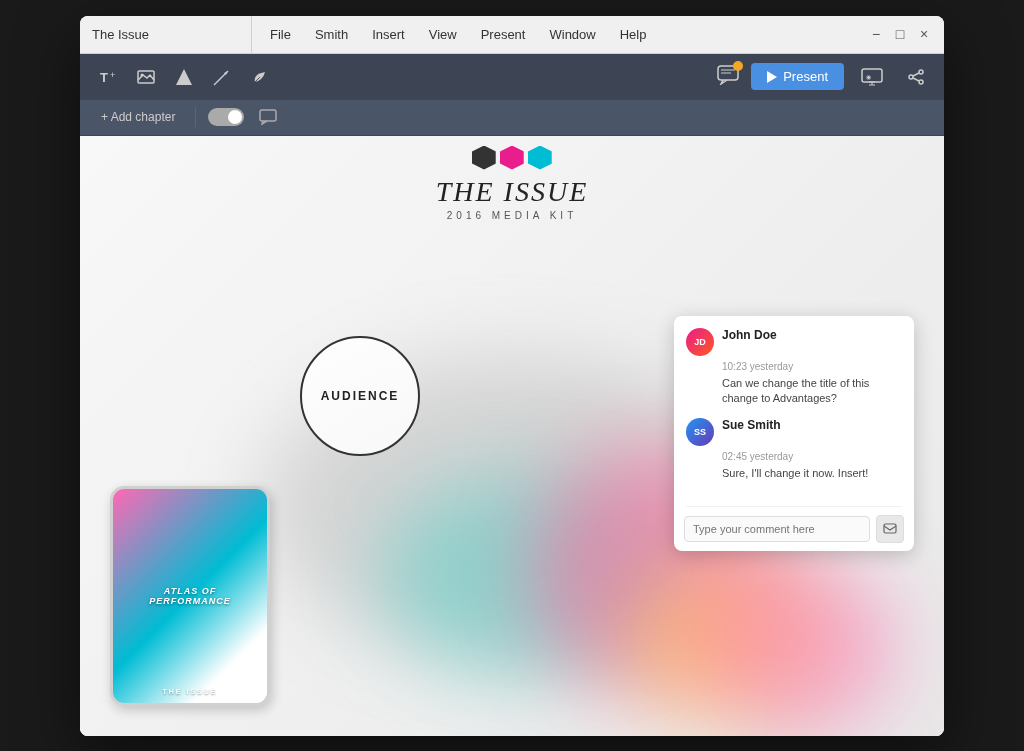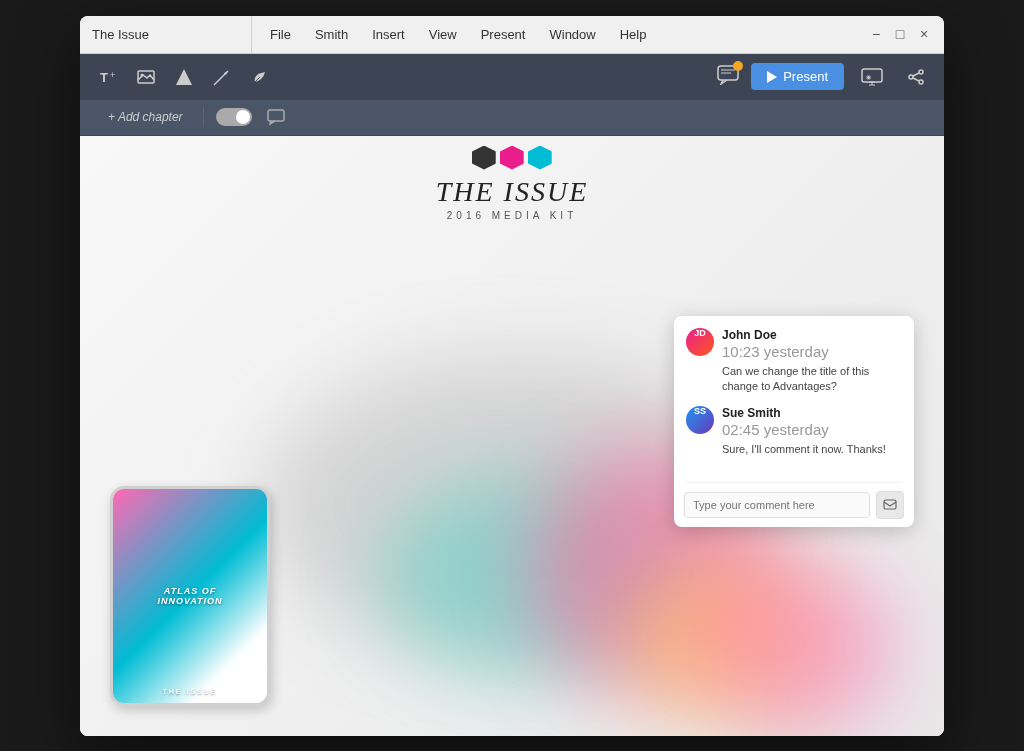--- a/index.html
+++ b/index.html
@@ -128,24 +128,23 @@
       height: 10px;
       background: #f5a623;
       border-radius: 50%;
     }
     
     .chapter-bar {
       display: flex;
       align-items: center;
       background: #4a5568;
       height: 36px;
-      padding: 0 20px;
+      padding: 0 13px;
       gap: 12px;
       border-bottom: 1px solid #3d4554;
-      font-style: italic;
     }
     .add-chapter {
       display: flex;
       align-items: center;
       gap: 4px;
       color: #ccc;
       font-size: 12px;
       cursor: pointer;
       padding: 4px 8px;
     }
@@ -361,39 +360,40 @@
       width: 28px;
       height: 28px;
       border-radius: 50%;
       overflow: hidden;
       flex-shrink: 0;
     }
     .avatar-img {
       width: 100%;
       height: 100%;
       display: flex;
+      align-items: center;
       justify-content: center;
       font-size: 10px;
       color: #fff;
       font-weight: bold;
     }
     .avatar-john { background: linear-gradient(135deg, #e91e8c, #ff5722); }
     .avatar-sue { background: linear-gradient(135deg, #2196f3, #673ab7); }
     .comment-meta {
       flex: 1;
     }
     .comment-author-name {
       font-size: 12px;
       font-weight: 700;
       color: #222;
     }
     .comment-time {
-      font-size: 15px;
+      font-size: 10px;
       color: #999;
-      margin-top: 1px;
+      margin-top: 19px;
     }
     .comment-text {
       font-size: 11px;
       color: #444;
       margin-top: 4px;
       line-height: 1.4;
       padding-left: 36px;
     }
     .comment-divider {
       height: 1px;
@@ -578,27 +578,30 @@
           <div class="hex hex-teal"></div>
         </div>
         <div class="slide-title-text">The Issue</div>
         <div class="slide-subtitle">2016 MEDIA KIT</div>
       </div>
 
       <div class="tablet-mockup">
         <div class="tablet-body">
           <div class="tablet-screen">
             <div class="tablet-screen-text">
-              <div style="font-size:9px; font-style:italic; color:#fff; text-shadow:0 1px 3px rgba(0,0,0,0.5);">ATLAS OF INNOVATION</div>
+              <div style="font-size:9px; font-style:italic; color:#fff; text-shadow:0 1px 3px rgba(0,0,0,0.5);">ATLAS OF PERFORMANCE</div>
             </div>
             <div style="position:absolute; bottom: 8px; left:0; right:0; text-align:center; font-size:7px; color:#fff; letter-spacing:2px; font-weight:bold; text-shadow:0 1px 2px rgba(0,0,0,0.4);">THE ISSUE</div>
           </div>
         </div>
       </div>
 
+      <div class="circle-label circle-audience">
+        <span>AUDIENCE</span>
+      </div>
 
 
 
       <div class="comment-popup">
         <div class="comment-body">
 
           <div class="comment-message">
             <div class="comment-author-row">
               <div class="avatar">
                 <div class="avatar-img avatar-john">
@@ -618,21 +621,21 @@
               <div class="avatar">
                 <div class="avatar-img avatar-sue">
                   <span style="font-size:9px;">SS</span>
                 </div>
               </div>
               <div class="comment-meta">
                 <div class="comment-author-name">Sue Smith</div>
                 <div class="comment-time">02:45 yesterday</div>
               </div>
             </div>
-            <div class="comment-text">Sure, I'll comment it now. Thanks!</div>
+            <div class="comment-text">Sure, I'll change it now. Insert!</div>
           </div>
         </div>
         <div class="comment-divider"></div>
         <div class="comment-input-row">
           <input class="comment-input" type="text" placeholder="Type your comment here" style="">
           <div class="comment-send-btn">
             <svg width="14" height="14" viewBox="0 0 14 14" fill="none">
               <rect x="1" y="2" width="12" height="9" rx="1.5" stroke="#666" stroke-width="1.2" fill="none"></rect>
               <polyline points="1,4 7,8 13,4" stroke="#666" stroke-width="1.2" fill="none"></polyline>
             </svg>

